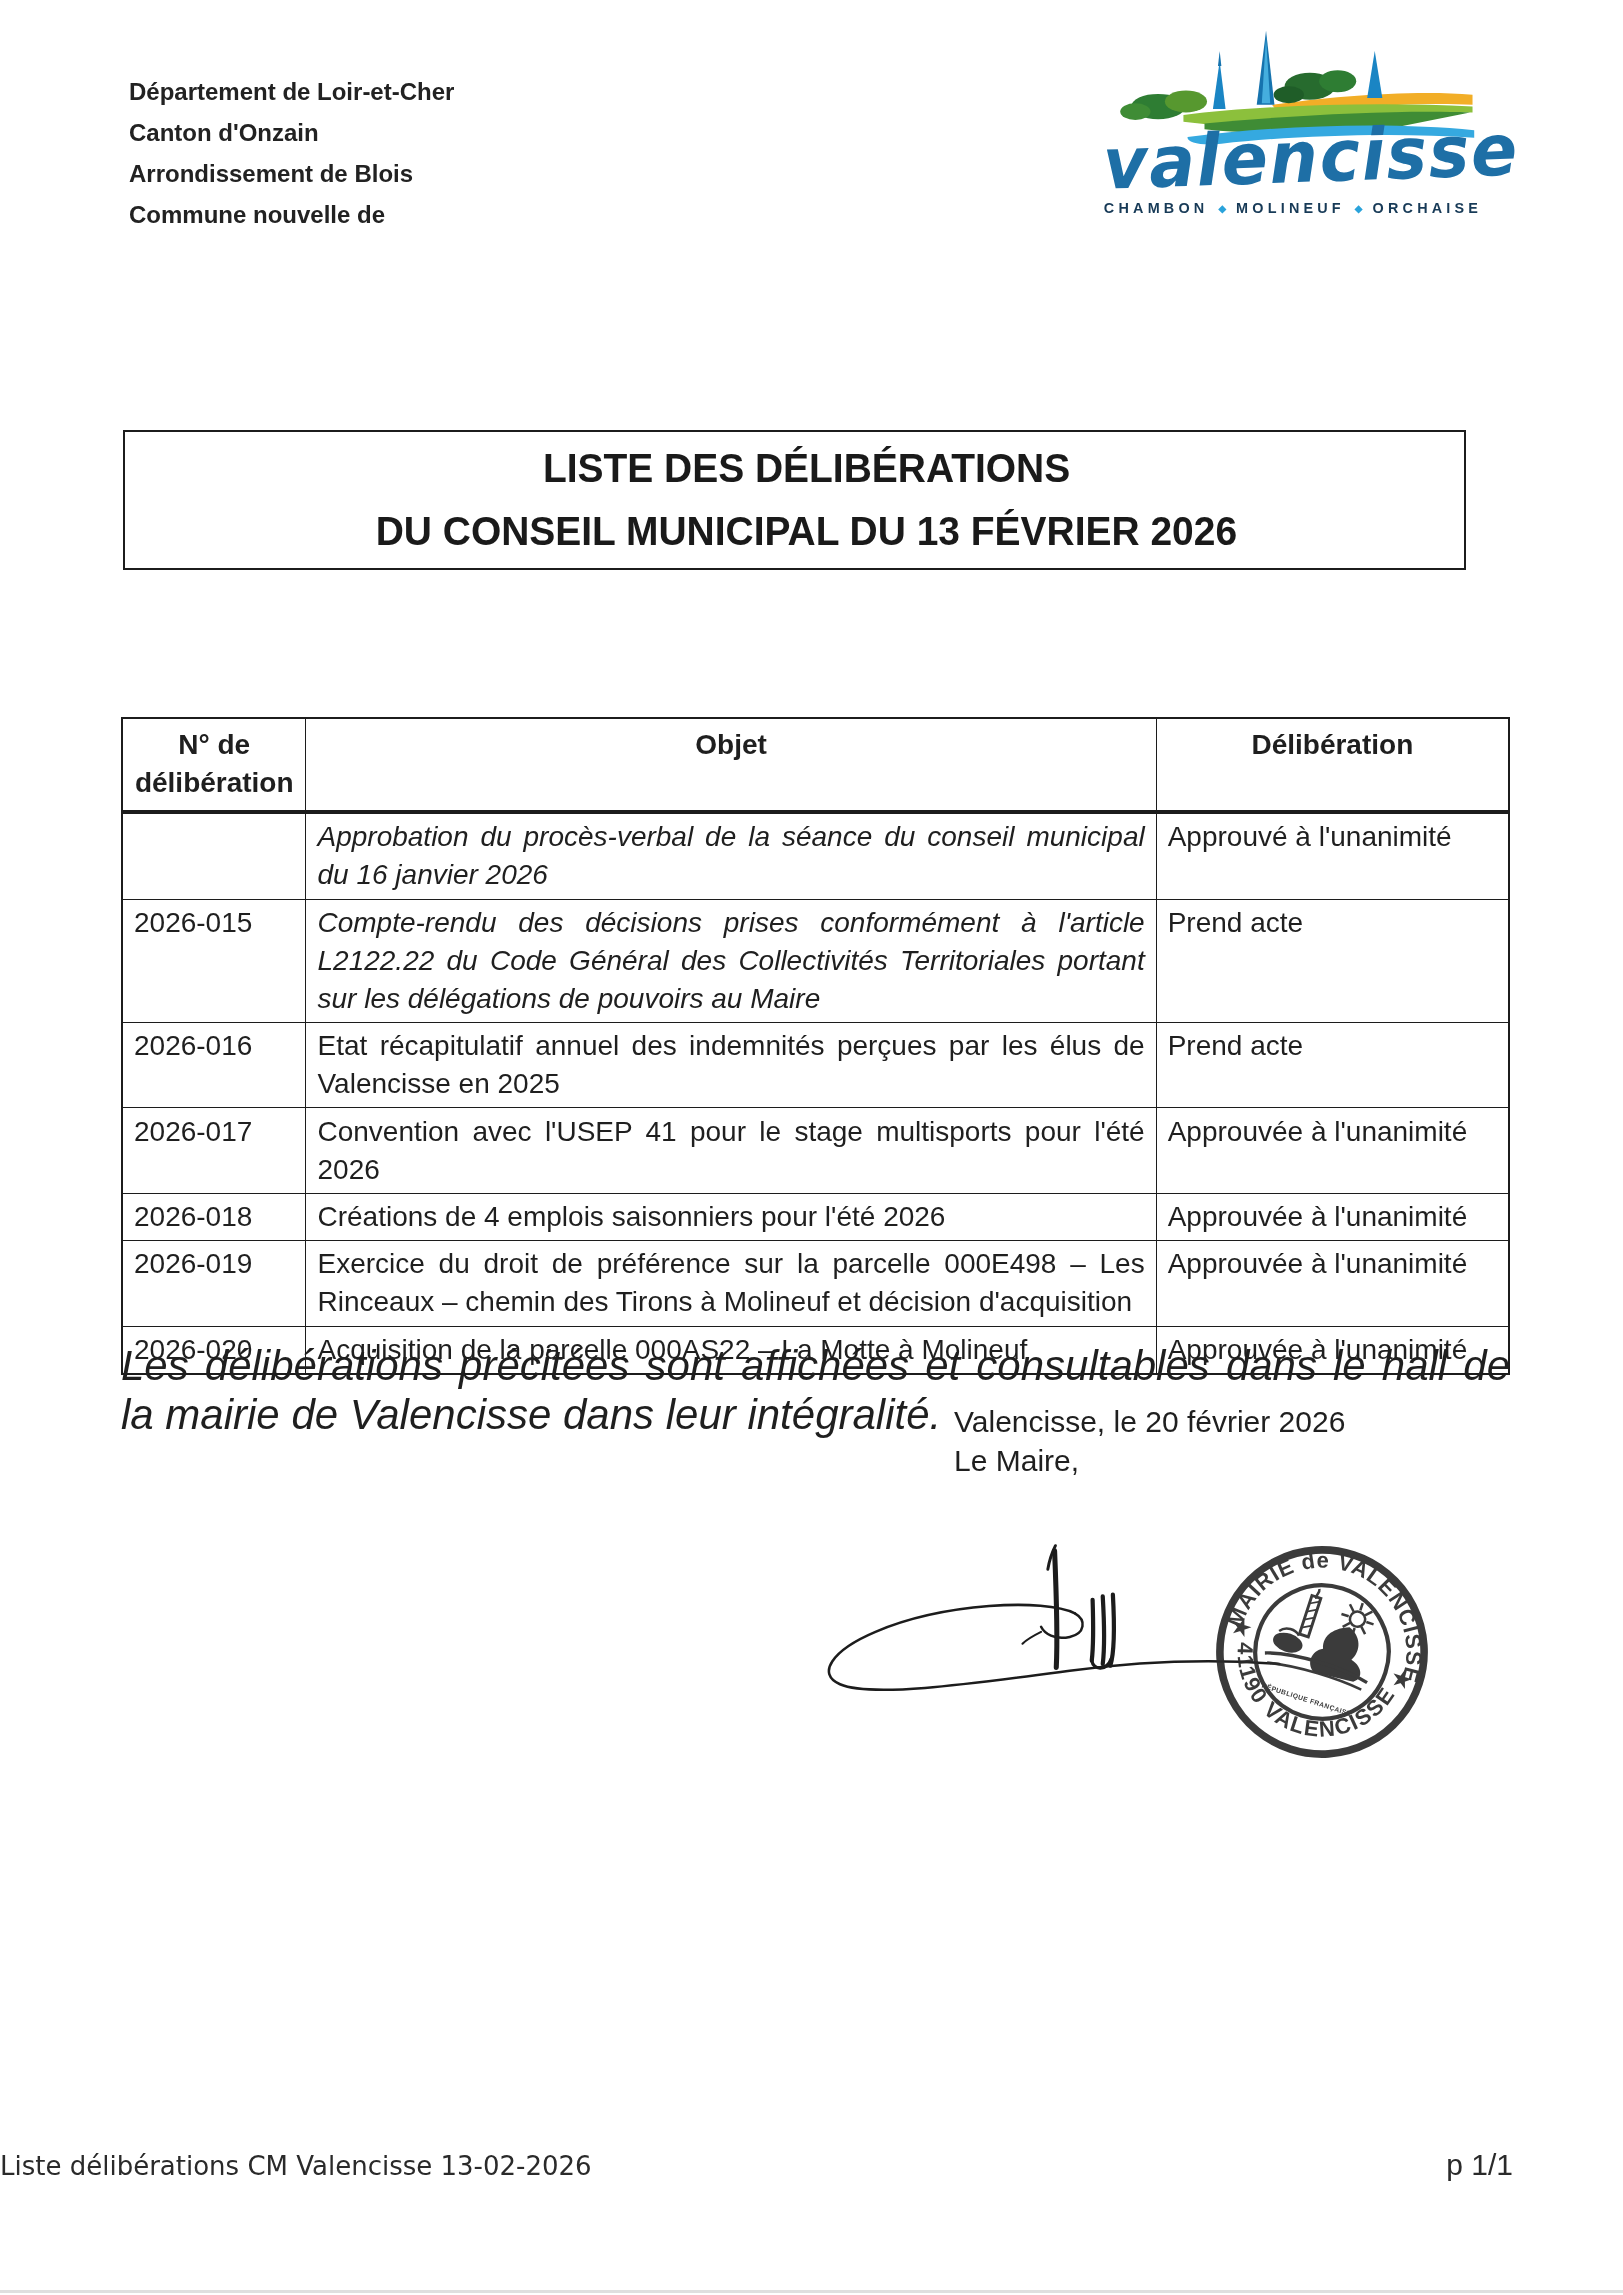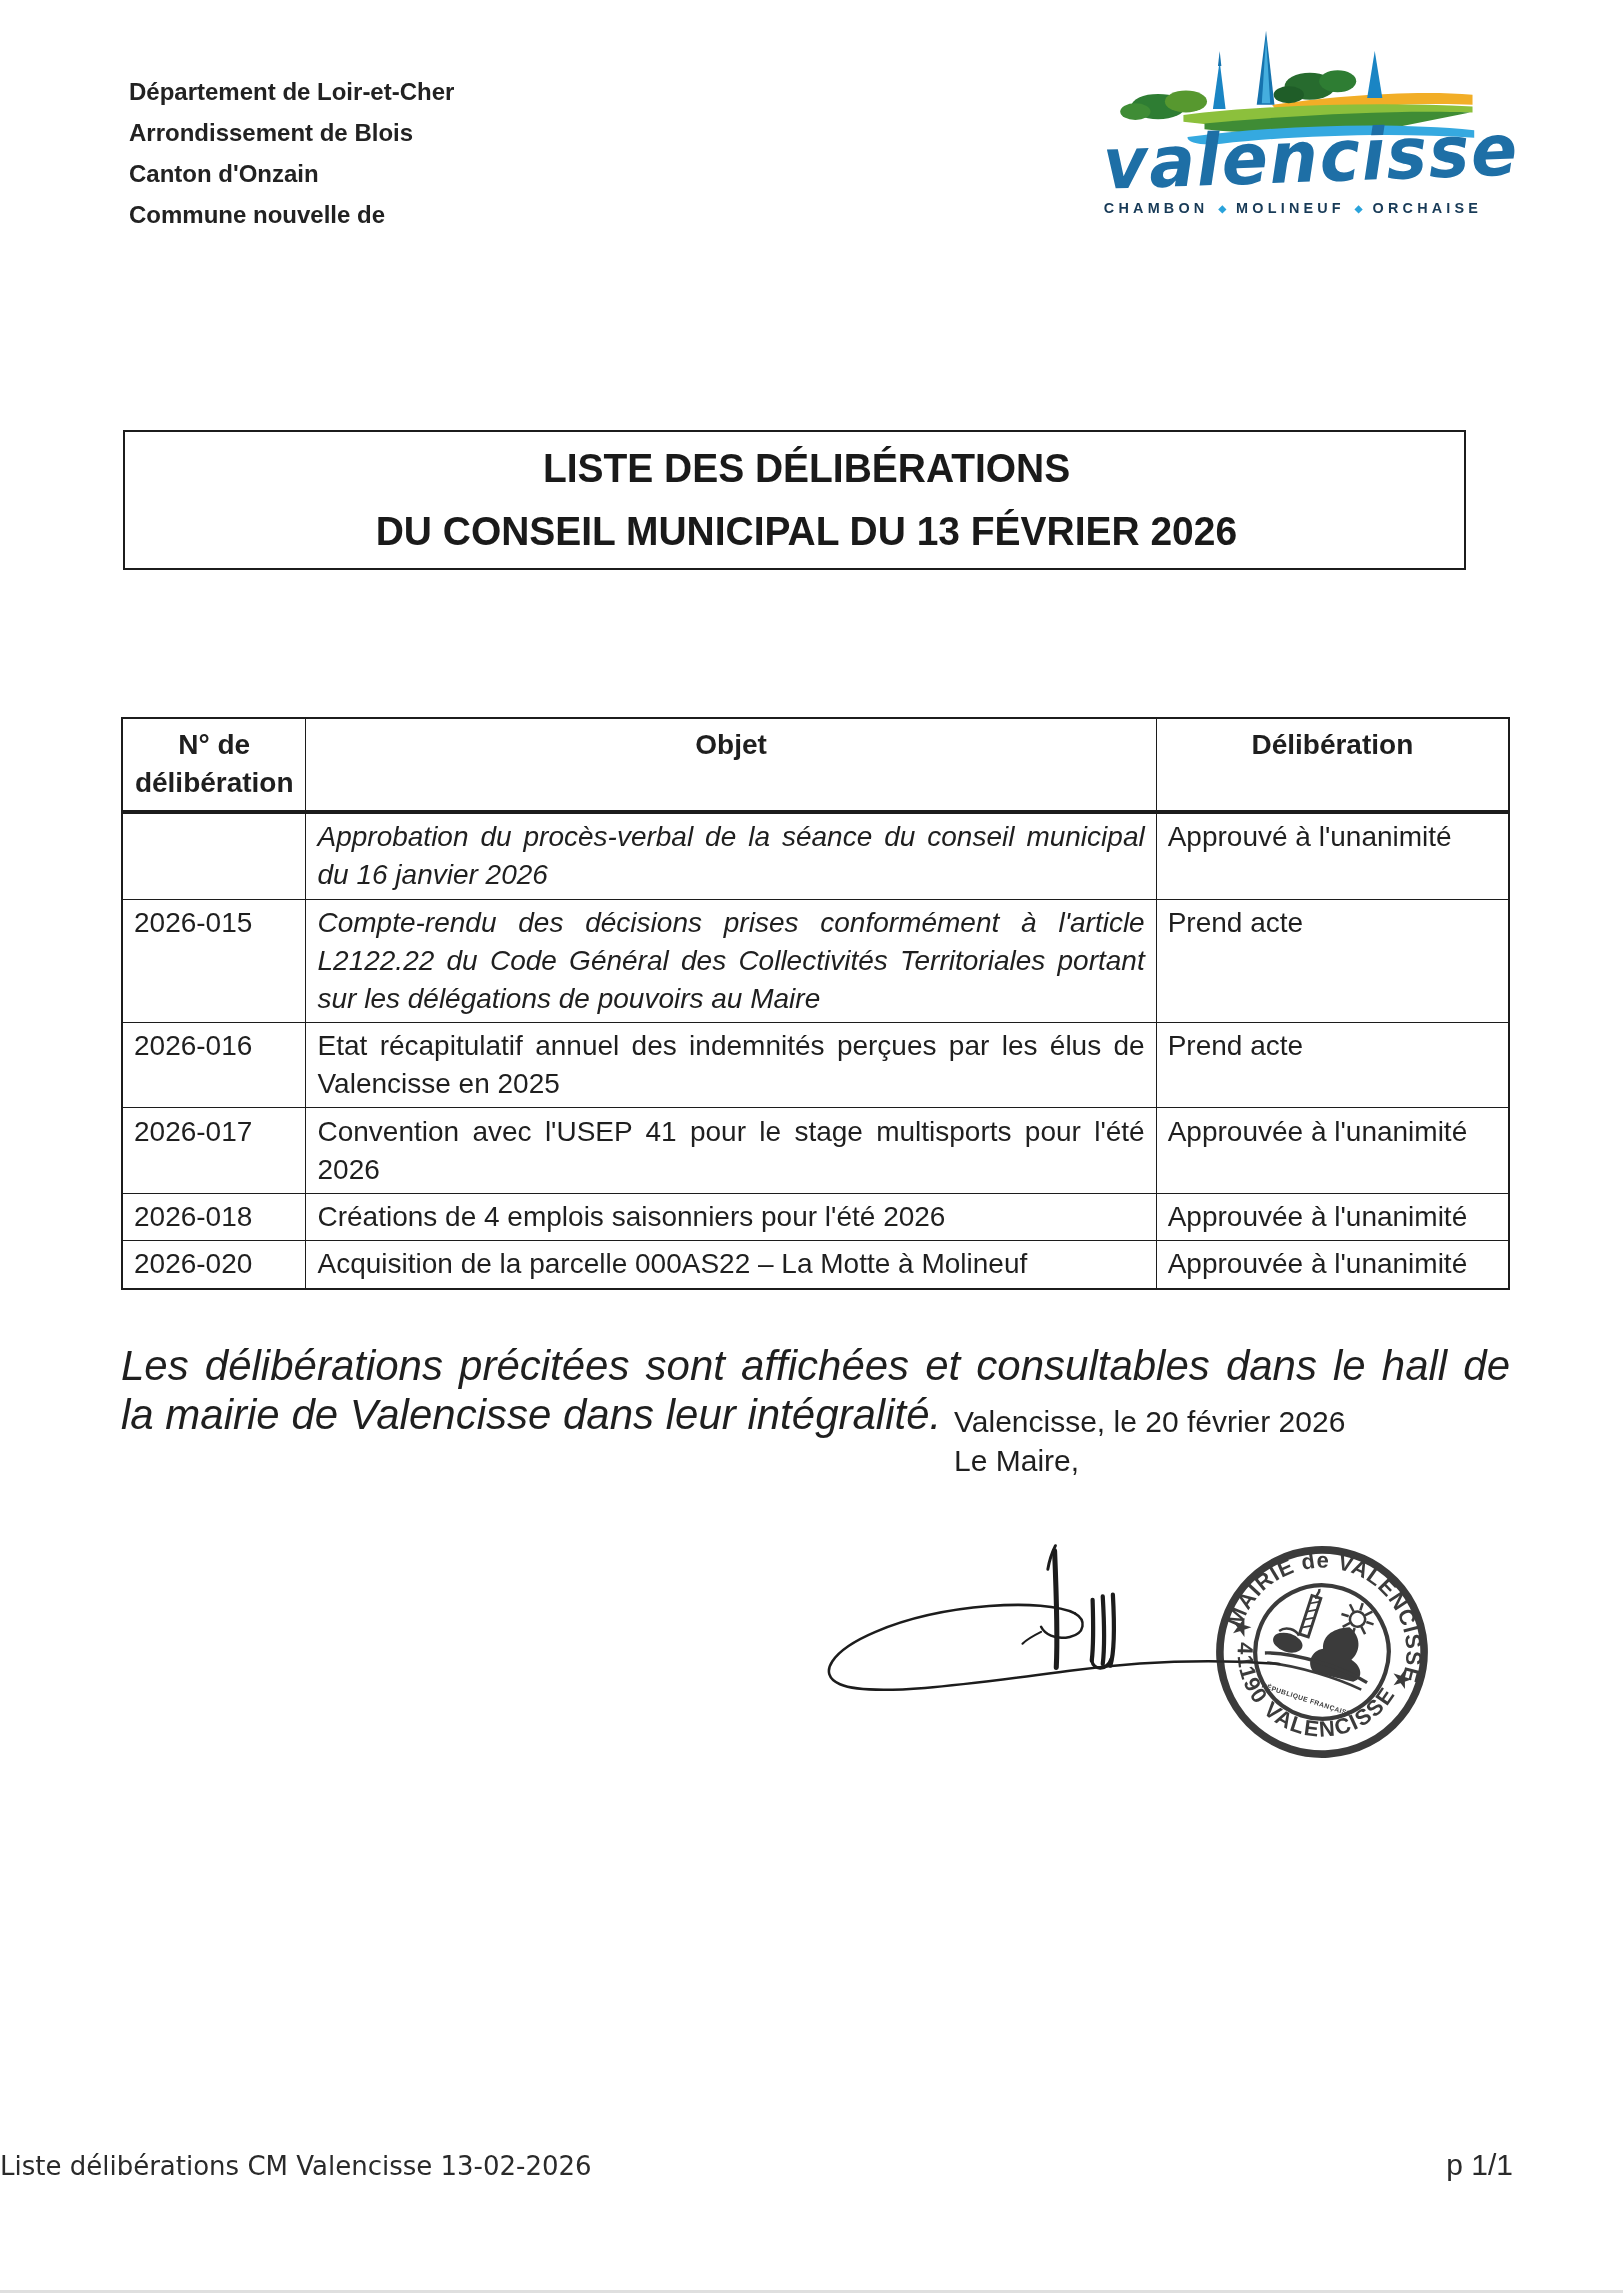--- a/index.html
+++ b/index.html
@@ -64,22 +64,22 @@
     font-size:30px;color:#2a2a2a;}
   .scan-edge{position:absolute;left:0;bottom:1.7px;width:100%;height:3.4px;background:#d2d2d2;opacity:.7;}
 </style>
 </head>
 <body>
 
 <div class="page">
 
   <div class="admin-header">
     <div>Département de Loir-et-Cher</div>
+    <div>Canton d'Onzain</div>
     <div>Arrondissement de Blois</div>
-    <div>Canton d'Onzain</div>
     <div>Commune nouvelle de</div>
   </div>
 
   <div class="logo">
     <svg class="logo-art" width="364" height="118" viewBox="0 0 430 140">
 
       <path d="M190,90 C260,80 360,72 428,78 L428,90 C360,86 260,94 200,102 Z" fill="#f2ae27"></path>
 
       <path d="M85,102 C180,90 320,86 428,92 L428,99 C320,97 190,106 120,114 L85,110 Z" fill="#8cc03c"></path>
 
@@ -150,20 +150,25 @@
             <td class="c-delib">Prend acte</td>
           </tr>
           <tr>
             <td class="c-num">2026-017</td>
             <td class="c-objet">Convention avec l'USEP 41 pour le stage multisports pour l'été 2026</td>
             <td class="c-delib">Approuvée à l'unanimité</td>
           </tr>
           <tr>
             <td class="c-num">2026-018</td>
             <td class="c-objet">Créations de 4 emplois saisonniers pour l'été 2026</td>
+            <td class="c-delib">Approuvée à l'unanimité</td>
+          </tr>
+          <tr>
+            <td class="c-num">2026-019</td>
+            <td class="c-objet">Exercice du droit de préférence sur la parcelle 000E498 – Les Rinceaux – chemin des Tirons à Molineuf et décision d'acquisition</td>
             <td class="c-delib">Approuvée à l'unanimité</td>
           </tr>
           <tr>
             <td class="c-num">2026-020</td>
             <td class="c-objet">Acquisition de la parcelle 000AS22 – La Motte  à Molineuf</td>
             <td class="c-delib">Approuvée à l'unanimité</td>
           </tr>
         </tbody>
     </table>
   </div>

